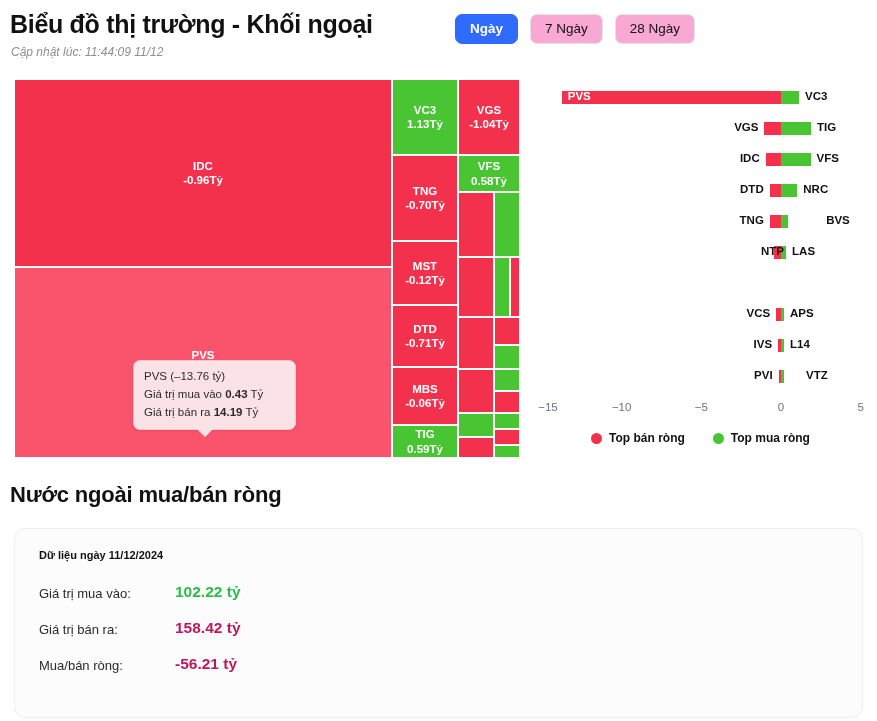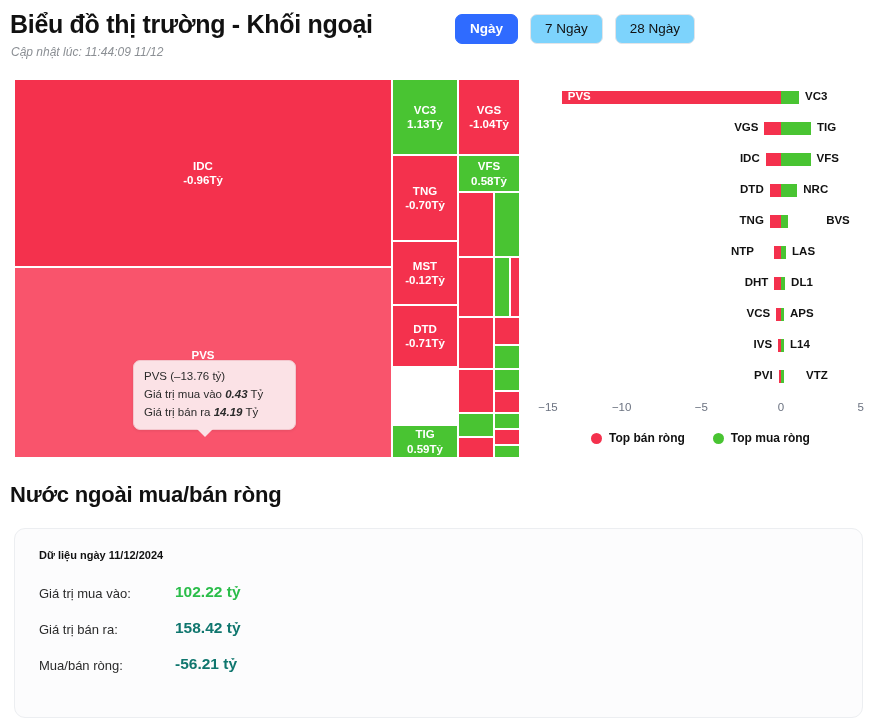--- a/index.html
+++ b/index.html
@@ -16,21 +16,21 @@
   .page-title {
     position:absolute; left:10px; top:10px;
     font-size:25px; font-weight:bold; letter-spacing:-0.3px; color:#111111;
   }
   .page-sub {
     position:absolute; left:11px; top:45px;
     font-size:12px; color:#8b8f94; font-style:italic;
   }
   .range-buttons { position:absolute; right:10px; top:14px; display:flex; gap:12px; }
   .rbtn {
-    border:1px solid #e2e4e8; background:#7dd3fc; color:#111;
+    border:1px solid #e2e4e8; background:#f9a8d4; color:#111;
     border-radius:7px; font-size:13.5px; padding:7px 14px; cursor:pointer;
     font-family:"Liberation Sans", sans-serif; line-height:1;
   }
   .rbtn.active { background:#2f6bff; border-color:#2f6bff; color:#fff; font-weight:bold; }
 
   
   .treemap {
     position:absolute; left:14px; top:79px; width:506px; height:379px;
     background:#ffffff; overflow:hidden;
   }
@@ -48,21 +48,21 @@
   .tile.big .t-sym, .tile.big .t-val { font-size:11.5px; }
 
   .tooltip {
     position:absolute; left:119px; top:281px; width:163px;
     background:#fbe2e6; border:1px solid #f3c6cd; border-radius:7px;
     padding:7px 9px 8px 10px;
     font-size:11.5px; color:#2b2b2b; line-height:1.55;
     font-family:"Liberation Sans", sans-serif; z-index:30;
     box-shadow:0 1px 3px rgba(0,0,0,.08);
   }
-  .tooltip b { font-weight:bold;font-style:italic; }
+  .tooltip b { font-weight:bold; }
   .tooltip::after {
     content:""; position:absolute; left:63px; bottom:-8px;
     border-left:8px solid transparent; border-right:8px solid transparent;
     border-top:8px solid #fbe2e6;
   }
 
   
   .barchart { position:absolute; left:528px; top:79px; width:345px; height:379px; }
   .brow { position:absolute; height:20px; left:0; width:345px; }
   .blabel-l { position:absolute; right:0; top:3px; font-size:11.5px; font-weight:bold; color:#111; white-space:nowrap; }
@@ -81,21 +81,21 @@
     position:absolute; left:10px; top:482px;
     font-size:22px; font-weight:bold; color:#111; letter-spacing:-0.2px;
   }
   .card {
     position:absolute; left:14px; top:528px; width:849px; height:190px;
     background:#fcfcfd; border:1px solid #eceef1; border-radius:11px;
   }
   .sum-title { position:absolute; left:24px; top:20px; font-size:11px; font-weight:bold; color:#111; }
   .sum-row { position:absolute; left:24px; font-size:13px; color:#2b2b2b; }
   .sum-val { position:absolute; left:160px; font-size:15.5px; font-weight:bold; }
-  .v-green { color:#2bbd4a; } .v-red { color:#0f766e; }
+  .v-green { color:#2bbd4a; } .v-red { color:#be185d; }
 </style>
 </head>
 <body>
 
 <div class="header">
   <div class="page-title">Biểu đồ thị trường - Khối ngoại</div>
   <div class="page-sub">Cập nhật lúc: 11:44:09 11/12</div>
   <div class="range-buttons" id="range-buttons">
       <button class="rbtn active">Ngày</button>
       <button class="rbtn">7 Ngày</button>
@@ -128,20 +128,24 @@
       <div class="t-sym">VFS</div>
       <div class="t-val">0.58Tỷ</div>
     </div>
     <div class="tile red" style="left: 378px; top: 162px; width: 66px; height: 64px;">
       <div class="t-sym">MST</div>
       <div class="t-val">-0.12Tỷ</div>
     </div>
     <div class="tile red" style="left: 378px; top: 226px; width: 66px; height: 62px;">
       <div class="t-sym">DTD</div>
       <div class="t-val">-0.71Tỷ</div>
+    </div>
+    <div class="tile red" style="left: 378px; top: 288px; width: 66px; height: 58px;">
+      <div class="t-sym">MBS</div>
+      <div class="t-val">-0.06Tỷ</div>
     </div>
     <div class="tile green" style="left: 378px; top: 346px; width: 66px; height: 33px;">
       <div class="t-sym">TIG</div>
       <div class="t-val">0.59Tỷ</div>
     </div>
     <div class="tile red" style="left: 444px; top: 113px; width: 36px; height: 65px;"></div>
     <div class="tile green" style="left: 480px; top: 113px; width: 26px; height: 65px;"></div>
     <div class="tile red" style="left: 444px; top: 178px; width: 36px; height: 60px;"></div>
     <div class="tile green" style="left: 480px; top: 178px; width: 16px; height: 60px;"></div>
     <div class="tile red" style="left: 496px; top: 178px; width: 10px; height: 60px;"></div>
@@ -215,28 +219,22 @@
     </div>
     <div class="brow" style="top: 132px;">
       <div class="bar-neg" style="left: 241.847px; width: 11.1533px;"></div>
       <div class="bar-pos" style="left: 253px; width: 7.13813px;"></div>
       <div class="blabel-l" style="right: 109.153px;">TNG</div>
       <div class="blabel-r" style="left: 266.138px; margin-left: 32px;">BVS</div>
     </div>
     <div class="brow" style="top: 163px;">
       <div class="bar-neg" style="left: 245.83px; width: 7.17px;"></div>
       <div class="bar-pos" style="left: 253px; width: 5.09867px;"></div>
-      <div class="blabel-l" style="right: 119px;">NTP</div>
+      <div class="blabel-l" style="right: 89px;">NTP</div>
       <div class="blabel-r" style="left: 264.099px;">LAS</div>
-    </div>
-    <div class="brow" style="top: 194px;">
-      <div class="bar-neg" style="left: 246.308px; width: 6.692px;"></div>
-      <div class="bar-pos" style="left: 253px; width: 4.07893px;"></div>
-      <div class="blabel-l" style="right: 104.692px;">DHT</div>
-      <div class="blabel-r" style="left: 263.079px;">DL1</div>
     </div>
     <div class="brow" style="top: 225px; text-align: center;">
       <div class="bar-neg" style="left: 248.22px; width: 4.78px;"></div>
       <div class="bar-pos" style="left: 253px; width: 3.0592px;"></div>
       <div class="blabel-l" style="right: 102.78px;">VCS</div>
       <div class="blabel-r" style="left: 262.059px;">APS</div>
     </div>
     <div class="brow" style="top: 256px;">
       <div class="bar-neg" style="left: 250.132px; width: 2.868px;"></div>
       <div class="bar-pos" style="left: 253px; width: 3px;"></div>

